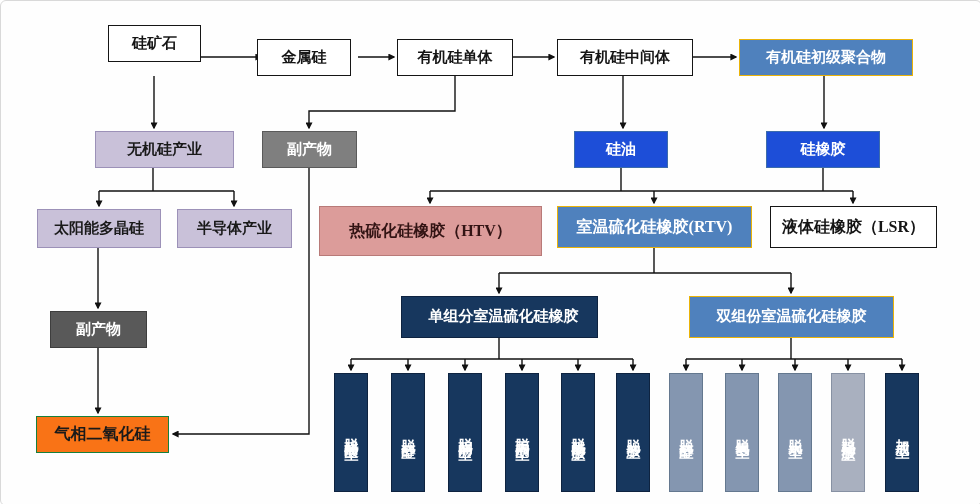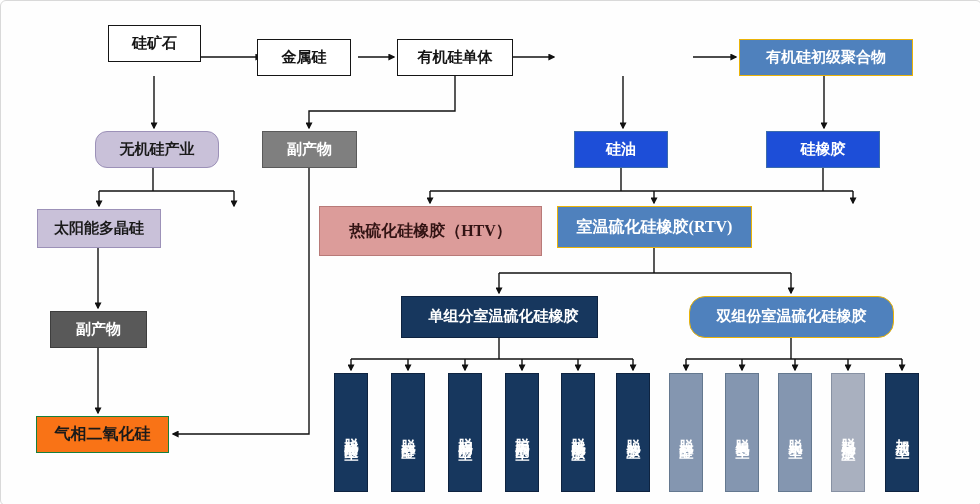--- a/index.html
+++ b/index.html
@@ -30,32 +30,32 @@
   .c-navy  {background:#17375e;border:1px solid #0e2340;color:#ffffff;}
   .c-purple{background:#f97316;border:1px solid #15803d;color:#1a1a1a;}
   .c-slate {background:#8496b0;border:1px solid #64788f;color:#ffffff;}
   .c-lslate{background:#a9b0bf;border:1px solid #8791a3;color:#ffffff;}
   
   .ore  {left:107px;top:24px;width:93px;height:37px;}
   .metal{left:256px;top:38px;width:94px;height:37px;}
   .mono {left:396px;top:38px;width:116px;height:37px;}
   .inter{left:556px;top:38px;width:136px;height:37px;}
   .prim {left:738px;top:38px;width:174px;height:37px;}
-  .inorg{left:94px;top:130px;width:124px;height:37px;border-radius:12px;}
+  .inorg{left:94px;top:130px;width:139px;height:37px;}
   .bypm {left:261px;top:130px;width:95px;height:37px;}
   .oil  {left:573px;top:130px;width:94px;height:37px;}
   .rub  {left:765px;top:130px;width:114px;height:37px;}
   .solar{left:36px;top:208px;width:124px;height:39px;}
   .semi {left:176px;top:208px;width:115px;height:39px;}
   .htv  {left:318px;top:205px;width:223px;height:50px;font-size:16px;}
   .rtv  {left:556px;top:205px;width:195px;height:42px;font-size:16px;}
   .lsr  {left:769px;top:205px;width:167px;height:42px;font-size:16px;}
   .bypl {left:49px;top:310px;width:97px;height:37px;}
   .one  {left:400px;top:295px;width:197px;height:42px;padding-left:8px;}
-  .two  {left:688px;top:295px;width:205px;height:42px;border-radius:16px;}
+  .two  {left:688px;top:295px;width:205px;height:42px;}
   .fumed{left:35px;top:415px;width:133px;height:37px;font-size:16px;}
   .vt{
     top:372px;width:34px;height:119px;
     writing-mode:vertical-rl;text-orientation:upright;
     letter-spacing:3px;font-size:14px;white-space:normal;
   }
   .t1{left:333px}.t2{left:390px}.t3{left:447px}
   .t4{left:504px}.t5{left:560px}.t6{left:615px}
   .u1{left:668px}.u2{left:724px}.u3{left:777px}
   .u4{left:830px}.u5{left:884px}
@@ -122,30 +122,33 @@
       <line x1="741" y1="358" x2="741" y2="369" marker-end="url(#arr)"></line>
       <line x1="794" y1="358" x2="794" y2="369" marker-end="url(#arr)"></line>
       <line x1="847" y1="358" x2="847" y2="369" marker-end="url(#arr)"></line>
       <line x1="901" y1="358" x2="901" y2="369" marker-end="url(#arr)"></line>
     </g>
   </svg>
 
   <div class="node ore c-white">硅矿石</div>
   <div class="node metal c-white">金属硅</div>
   <div class="node mono c-white">有机硅单体</div>
+  <div class="node inter c-white">有机硅中间体</div>
   <div class="node prim c-steel">有机硅初级聚合物</div>
 
   <div class="node inorg c-lav">无机硅产业</div>
   <div class="node bypm c-gray">副产物</div>
   <div class="node oil c-mblue">硅油</div>
   <div class="node rub c-mblue">硅橡胶</div>
 
   <div class="node solar c-lav">太阳能多晶硅</div>
+  <div class="node semi c-lav">半导体产业</div>
   <div class="node htv c-pink">热硫化硅橡胶（HTV）</div>
   <div class="node rtv c-steel">室温硫化硅橡胶(RTV)</div>
+  <div class="node lsr c-white">液体硅橡胶（LSR）</div>
 
   <div class="node bypl c-dgray">副产物</div>
   <div class="node one c-navy">单组分室温硫化硅橡胶</div>
   <div class="node two c-steel">双组份室温硫化硅橡胶</div>
 
   <div class="node fumed c-purple">气相二氧化硅</div>
 
   <div class="node vt t1 c-navy">脱醋酸型</div>
   <div class="node vt t2 c-navy">脱醇型</div>
   <div class="node vt t3 c-navy">脱酮肟型</div>

